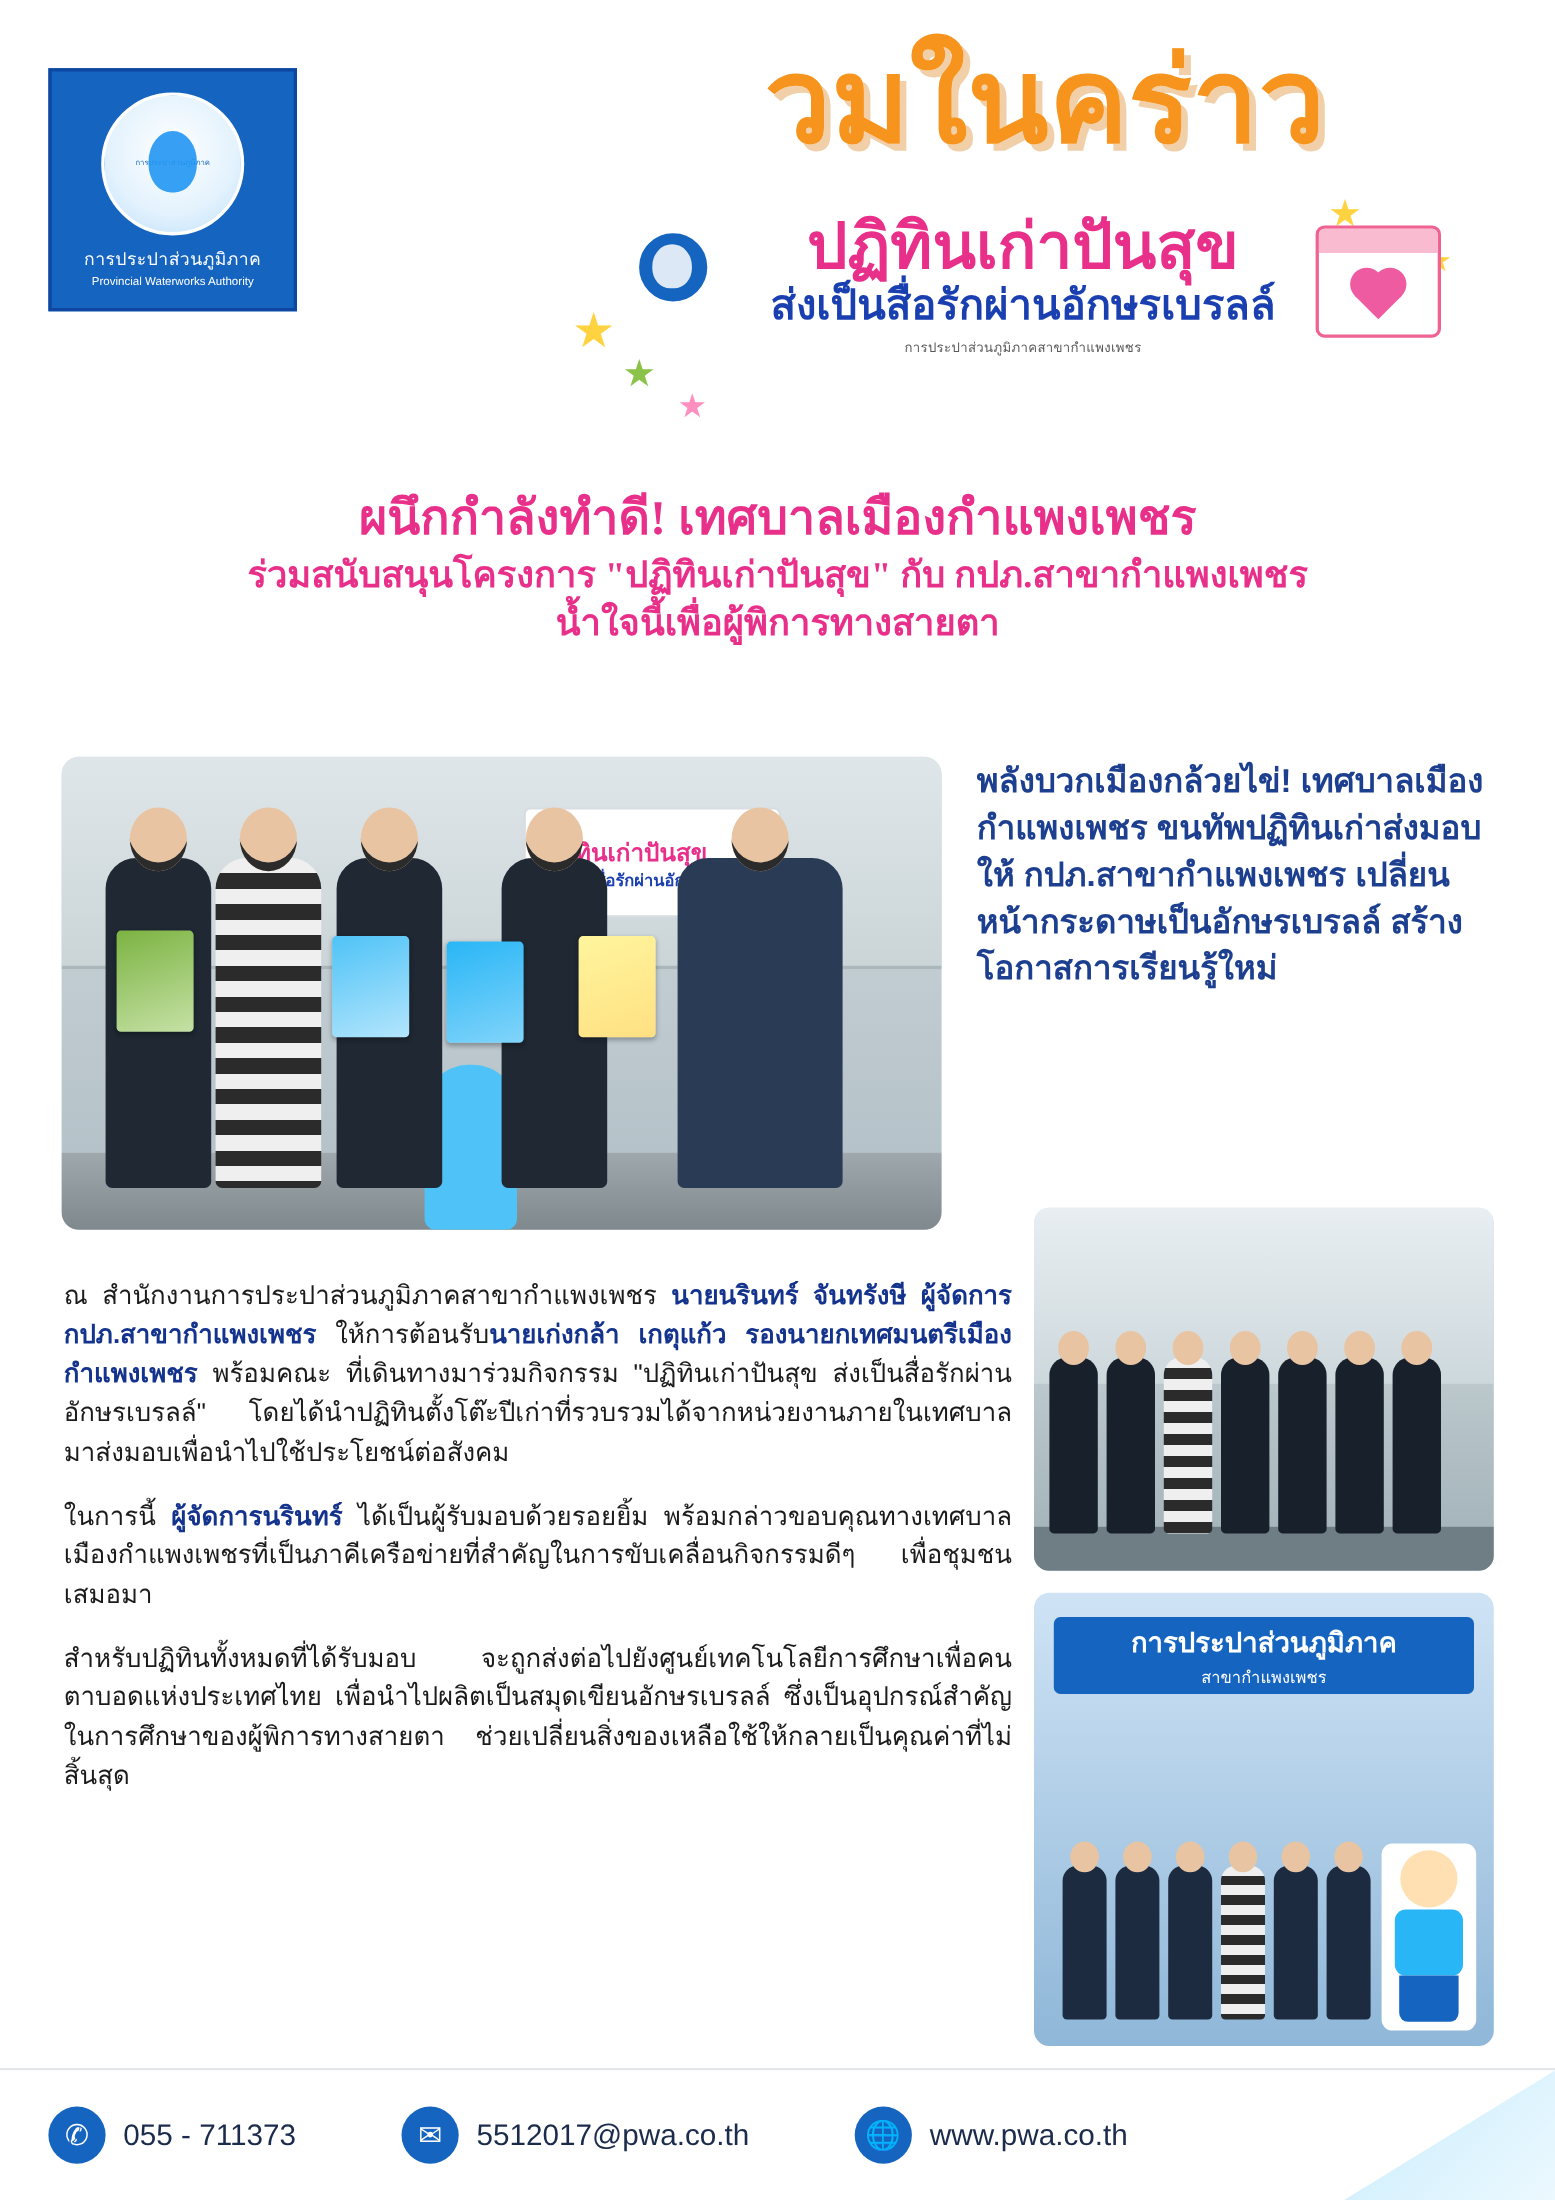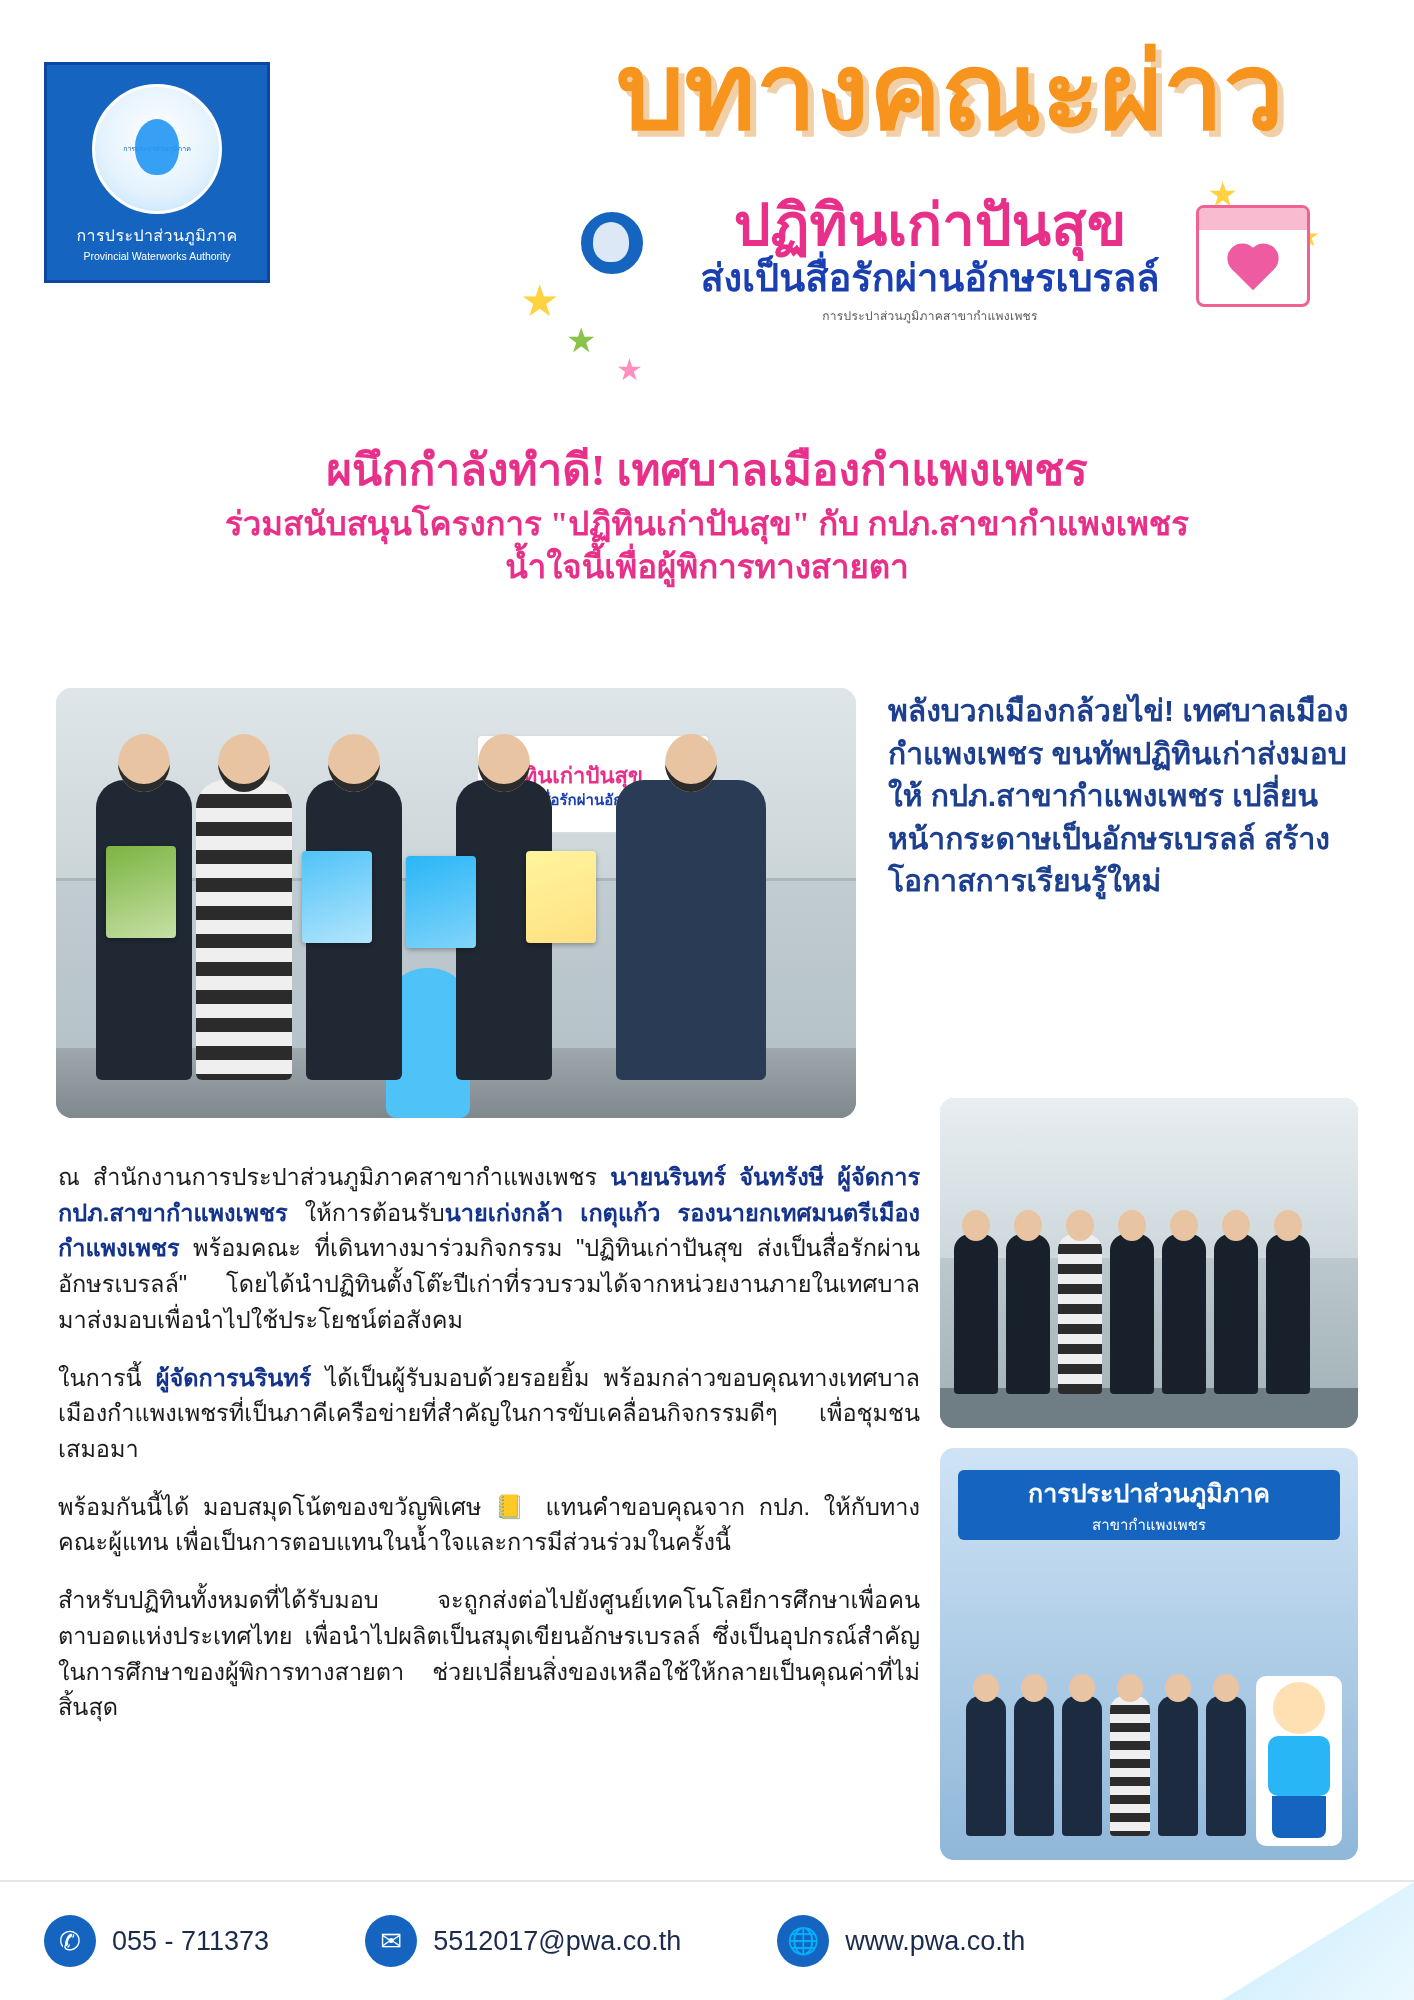--- a/index.html
+++ b/index.html
@@ -393,21 +393,21 @@
 
 <div class="logo-box">
   <div class="logo-circle">
     <div class="logo-figure"></div>
     <div class="inner-text">การประปาส่วนภูมิภาค</div>
   </div>
   <div class="logo-name-th">การประปาส่วนภูมิภาค</div>
   <div class="logo-name-en">Provincial Waterworks Authority</div>
 </div>
 
-<div class="headline">บทางคณะผ่าว</div>
+<div class="headline">วมในคร่าว</div>
 
 <div class="campaign">
   <div class="camp-badge"></div>
   <div class="star" style="left:-10px; top:84px; color:#ffd23f;">★</div>
   <div class="star" style="left:36px; top:128px; font-size:34px; color:#8bc34a;">★</div>
   <div class="star" style="left:86px; top:160px; font-size:30px; color:#ff8fbf;">★</div>
   <div class="star" style="right:92px; top:-18px; font-size:34px; color:#ffd23f;">★</div>
   <div class="star" style="right:10px; top:28px; font-size:28px; color:#ffd23f;">★</div>
   <div class="calendar-icon">
     <div class="calendar-heart"></div>
@@ -512,23 +512,20 @@
   </div>
 </div>
 
 <div class="body-copy">
   <p>
     <span>ณ สำนักงานการประปาส่วนภูมิภาคสาขากำแพงเพชร </span><span class="b">นายนรินทร์ จันทรังษี ผู้จัดการ กปภ.สาขากำแพงเพชร</span><span> ให้การต้อนรับ</span><span class="b">นายเก่งกล้า เกตุแก้ว รองนายกเทศมนตรีเมืองกำแพงเพชร</span><span> พร้อมคณะ ที่เดินทางมาร่วมกิจกรรม "ปฏิทินเก่าปันสุข ส่งเป็นสื่อรักผ่านอักษรเบรลล์" โดยได้นำปฏิทินตั้งโต๊ะปีเก่าที่รวบรวมได้จากหน่วยงานภายในเทศบาล มาส่งมอบเพื่อนำไปใช้ประโยชน์ต่อสังคม</span>
   </p>
   <p>
     <span>ในการนี้ </span><span class="b">ผู้จัดการนรินทร์</span><span> ได้เป็นผู้รับมอบด้วยรอยยิ้ม พร้อมกล่าวขอบคุณทางเทศบาลเมืองกำแพงเพชรที่เป็นภาคีเครือข่ายที่สำคัญในการขับเคลื่อนกิจกรรมดีๆ เพื่อชุมชนเสมอมา</span>
   </p>
-  <p>
-    <span>พร้อมกันนี้ได้ มอบสมุดโน้ตของขวัญพิเศษ </span><span class="book-emoji">📒</span><span> แทนคำขอบคุณจาก กปภ. ให้กับทางคณะผู้แทน เพื่อเป็นการตอบแทนในน้ำใจและการมีส่วนร่วมในครั้งนี้</span>
-  </p>
   <p>สำหรับปฏิทินทั้งหมดที่ได้รับมอบ จะถูกส่งต่อไปยังศูนย์เทคโนโลยีการศึกษาเพื่อคนตาบอดแห่งประเทศไทย เพื่อนำไปผลิตเป็นสมุดเขียนอักษรเบรลล์ ซึ่งเป็นอุปกรณ์สำคัญในการศึกษาของผู้พิการทางสายตา ช่วยเปลี่ยนสิ่งของเหลือใช้ให้กลายเป็นคุณค่าที่ไม่สิ้นสุด</p>
 </div>
 
 <div class="footer">
   <div class="footer-deco"></div>
   <div class="f-item f1">
     <div class="f-icon">✆</div>
     <span>055 - 711373</span>
   </div>
   <div class="f-item f2">

